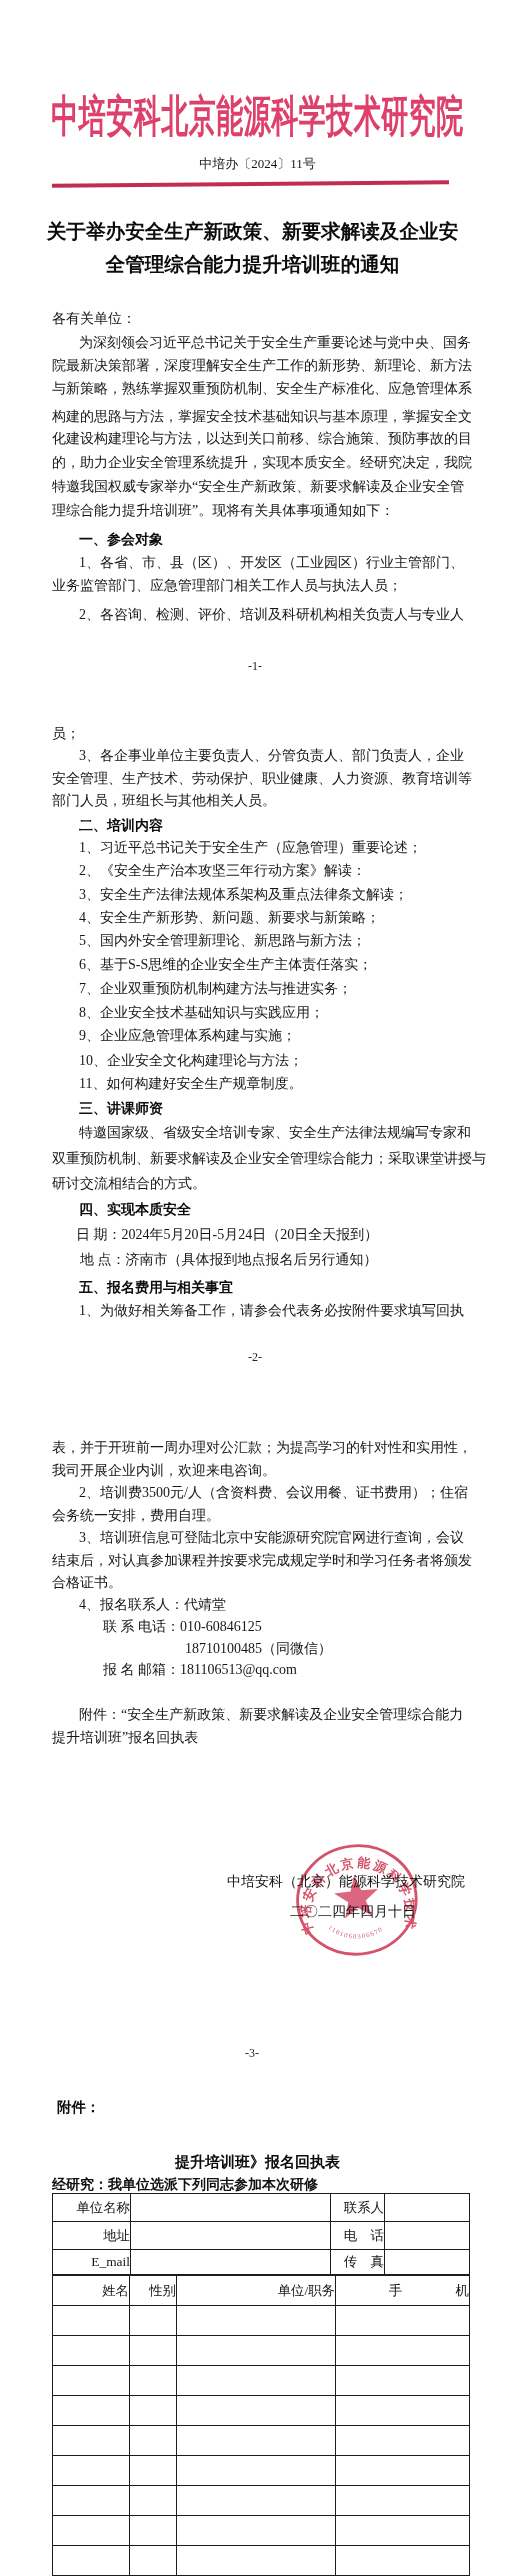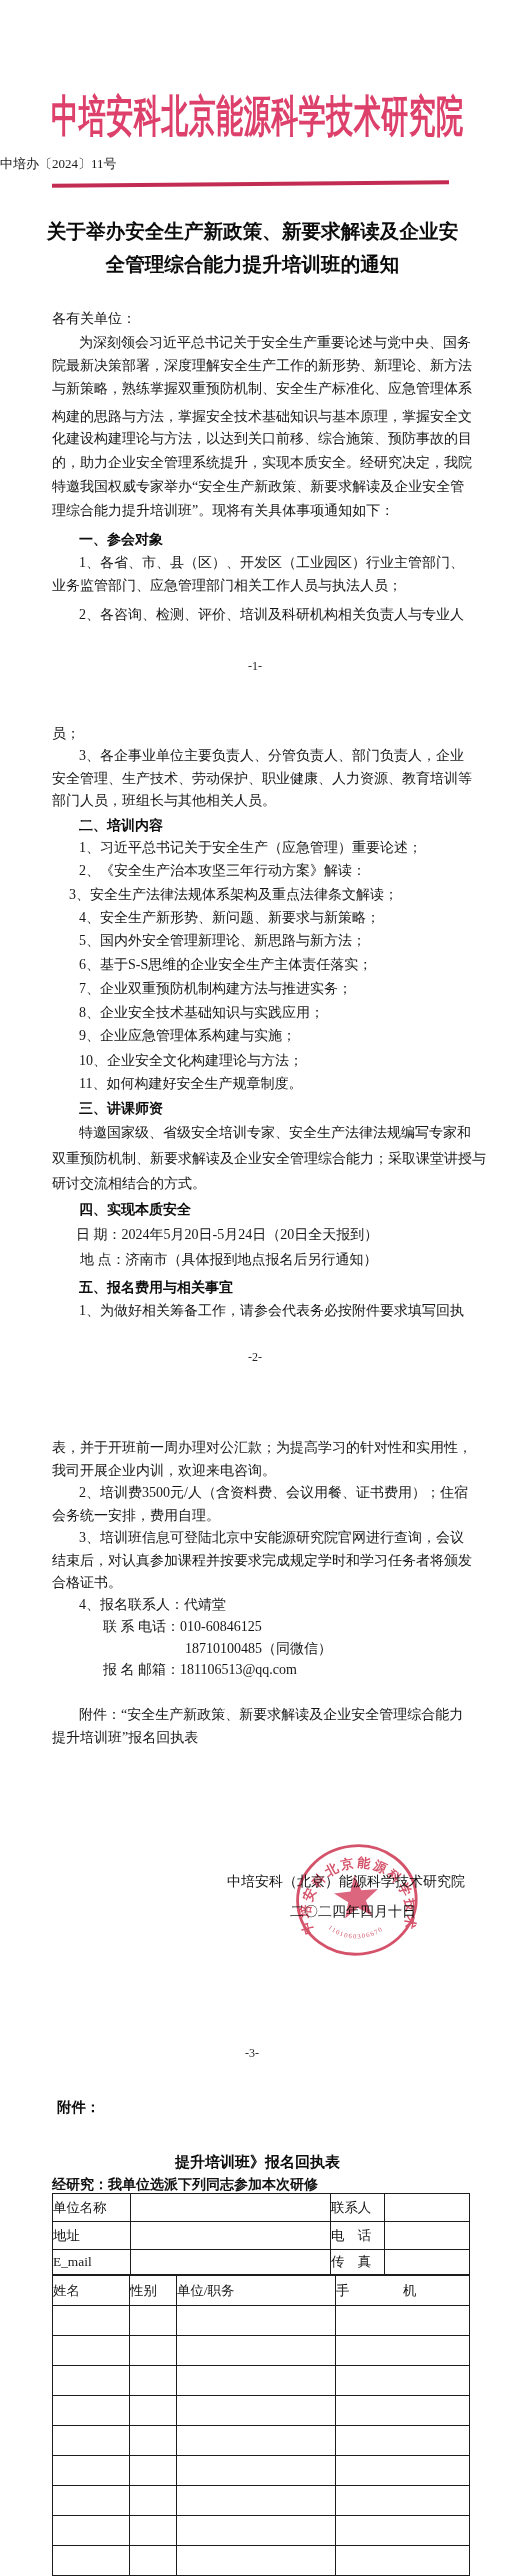--- a/index.html
+++ b/index.html
@@ -1,36 +1,36 @@
 <!DOCTYPE html>
 <html style="font-size:8.2px"><head>
 <meta charset="utf-8">
 <style>
   html,body{margin:0;padding:0;background:#ffffff;}
   .page{position:relative;width:515px;height:2755px;background:#ffffff;
         font-family:"Liberation Serif","DejaVu Serif",serif;color:#161616;overflow:hidden;}
   .masthead{position:absolute;top:87px;left:0;width:515px;text-align:center;
         font-size:27px;font-weight:bold;color:#dd416b;letter-spacing:0.5px;
         transform:scaleY(1.62);transform-origin:50% 0;white-space:nowrap;}
-  .docno{position:absolute;top:155px;left:0;width:515px;text-align:left;font-size:13px;color:#1a1a1a;}
+  .docno{position:absolute;top:155px;left:0;width:515px;text-align:center;font-size:13px;color:#1a1a1a;}
   .redline{position:absolute;top:182px;left:52px;width:397px;height:3.6px;background:#c32c52;transform:rotate(-0.5deg);}
   .title1{position:absolute;top:218px;left:0;width:505px;text-align:center;font-weight:bold;font-size:19.6px;color:#0c0c0c;}
   .title2{position:absolute;top:251px;left:0;width:505px;text-align:center;font-weight:bold;font-size:19.6px;color:#0c0c0c;}
   .bl{position:absolute;font-size:14px;line-height:1.2;white-space:pre;color:#161616;margin-top:13px;}
   .bl.hd{font-weight:bold;font-family:"Liberation Sans","DejaVu Sans",sans-serif;color:#0d0d0d;}
   .pagenum{position:absolute;font-size:12px;color:#222;}
   .sig{position:absolute;font-size:14px;color:#141414;white-space:nowrap;}
   .att-label{position:absolute;top:2098px;left:57px;font-size:14.4px;font-weight:bold;
         font-family:"Liberation Sans","DejaVu Sans",sans-serif;color:#0d0d0d;}
   .att-t1{position:absolute;top:2130px;left:0;width:515px;text-align:center;font-weight:bold;font-size:15px;color:#0c0c0c;}
   .att-t2{position:absolute;top:2153px;left:0;width:515px;text-align:center;font-weight:bold;font-size:15px;color:#0c0c0c;}
   .att-note{position:absolute;top:2176px;left:52px;font-size:14px;font-weight:600;color:#111;}
   table.frm{position:absolute;left:52px;border-collapse:collapse;table-layout:fixed;width:417px;}
   table.frm td,table.frm th{border:1px solid #1c1c1c;font-size:13.4px;font-weight:normal;
-        text-align:left;padding:0;color:#151515;overflow:hidden;}
+        text-align:right;padding:0;color:#151515;overflow:hidden;}
   .stamp{position:absolute;left:292px;top:1841px;mix-blend-mode:multiply;opacity:.88;transform:rotate(-6deg);pointer-events:none;}
 </style>
 </head>
 <body>
 
 <div class="page">
 
   <div class="masthead">中培安科北京能源科学技术研究院</div>
   <div class="docno">中培办〔2024〕11号</div>
   <div class="redline"></div>
@@ -52,21 +52,21 @@
       <div class="bl" style="top: 542px; left: 79px;">1、各省、市、县（区）、开发区（工业园区）行业主管部门、</div>
       <div class="bl" style="top: 565px; left: 52px;">业务监管部门、应急管理部门相关工作人员与执法人员；</div>
       <div class="bl" style="top: 594px; left: 79px;">2、各咨询、检测、评价、培训及科研机构相关负责人与专业人</div>
       <div class="bl" style="top: 713px; left: 52px;">员；</div>
       <div class="bl" style="top: 735px; left: 79px;">3、各企事业单位主要负责人、分管负责人、部门负责人，企业</div>
       <div class="bl" style="top: 758px; left: 52px;">安全管理、生产技术、劳动保护、职业健康、人力资源、教育培训等</div>
       <div class="bl" style="top: 780px; left: 52px;">部门人员，班组长与其他相关人员。</div>
       <div class="bl hd" style="top: 804px; left: 79px;">二、培训内容</div>
       <div class="bl" style="top: 827px; left: 79px;">1、习近平总书记关于安全生产（应急管理）重要论述；</div>
       <div class="bl" style="top: 850px; left: 79px;">2、《安全生产治本攻坚三年行动方案》解读：</div>
-      <div class="bl" style="top: 874px; left: 69px;">3、安全生产法律法规体系架构及重点法律条文解读；</div>
+      <div class="bl" style="top: 874px; left: 79px;">3、安全生产法律法规体系架构及重点法律条文解读；</div>
       <div class="bl" style="top: 897px; left: 79px;">4、安全生产新形势、新问题、新要求与新策略；</div>
       <div class="bl" style="top: 920px; left: 79px;">5、国内外安全管理新理论、新思路与新方法；</div>
       <div class="bl" style="top: 944px; left: 79px;">6、基于S-S思维的企业安全生产主体责任落实；</div>
       <div class="bl" style="top: 968px; left: 79px;">7、企业双重预防机制构建方法与推进实务；</div>
       <div class="bl" style="top: 992px; left: 79px;">8、企业安全技术基础知识与实践应用；</div>
       <div class="bl" style="top: 1015px; left: 79px;">9、企业应急管理体系构建与实施；</div>
       <div class="bl" style="top: 1040px; left: 79px;">10、企业安全文化构建理论与方法；</div>
       <div class="bl" style="top: 1063px; left: 79px;">11、如何构建好安全生产规章制度。</div>
       <div class="bl hd" style="top: 1087px; left: 79px;">三、讲课师资</div>
       <div class="bl" style="top: 1112px; left: 79px;">特邀国家级、省级安全培训专家、安全生产法律法规编写专家和</div>

